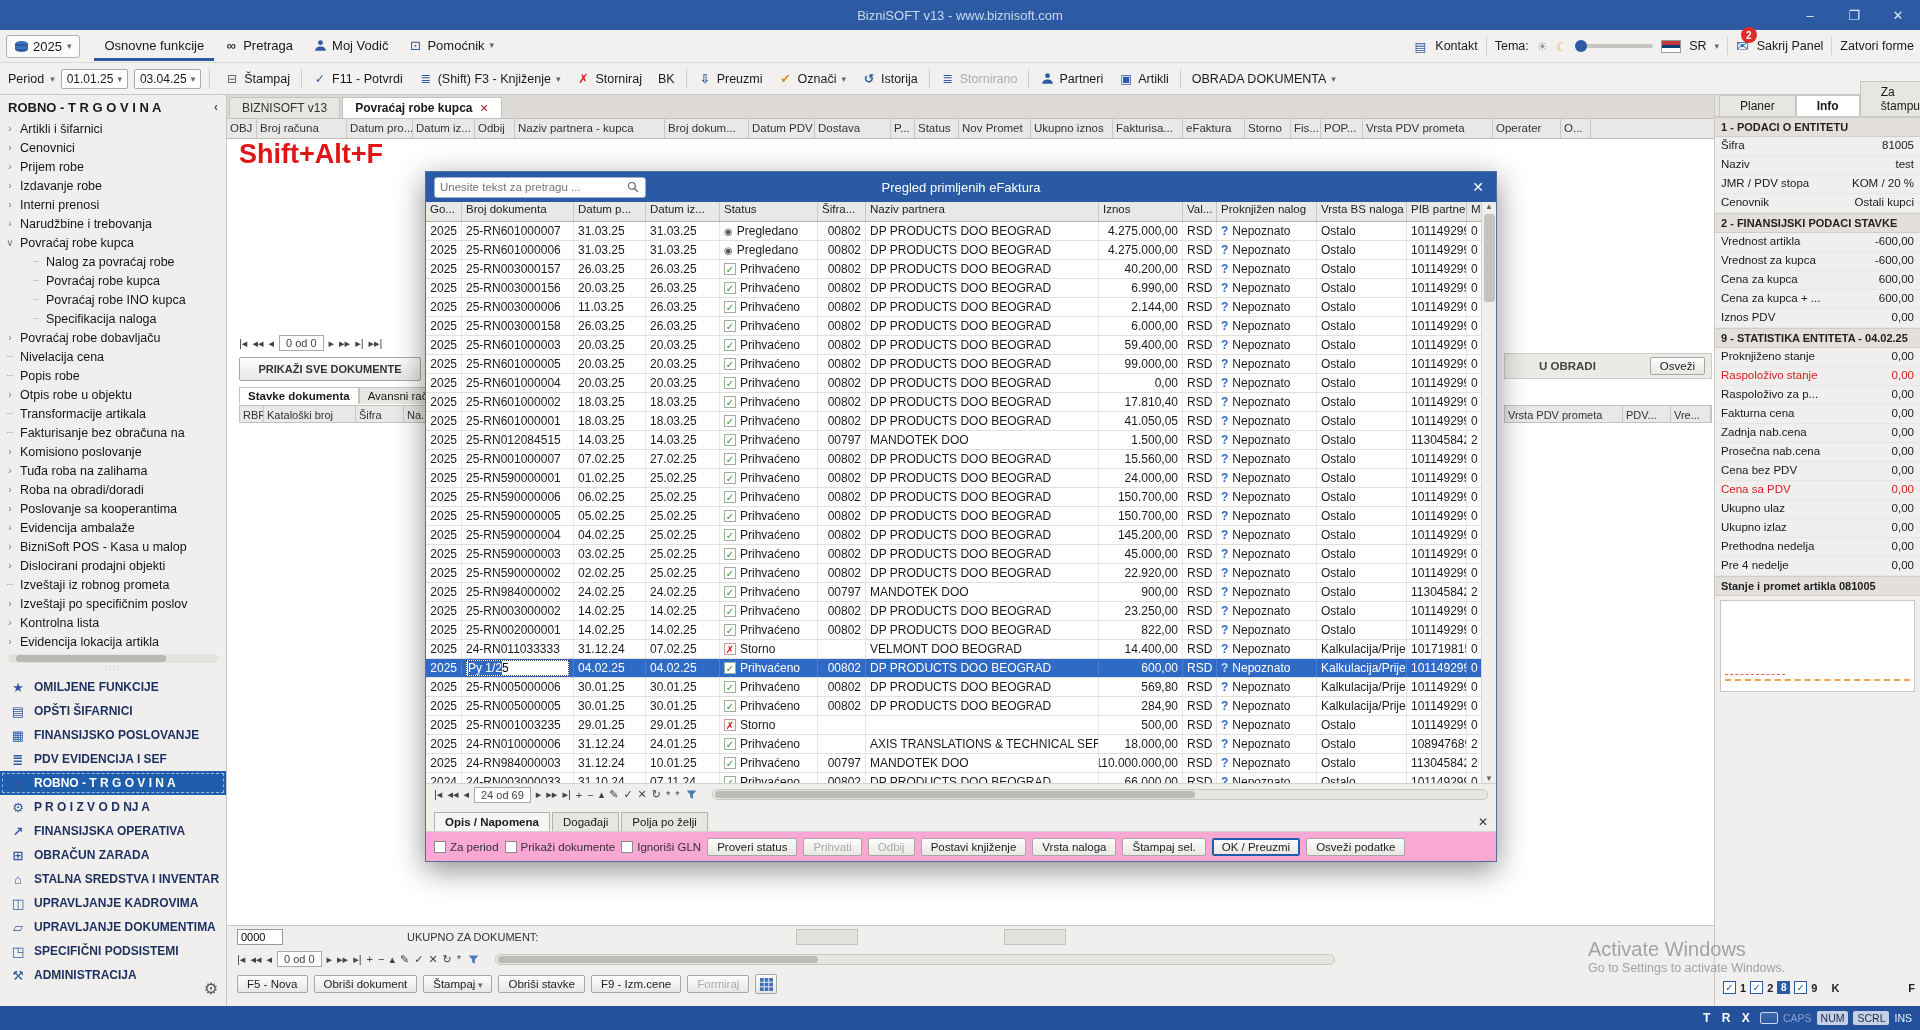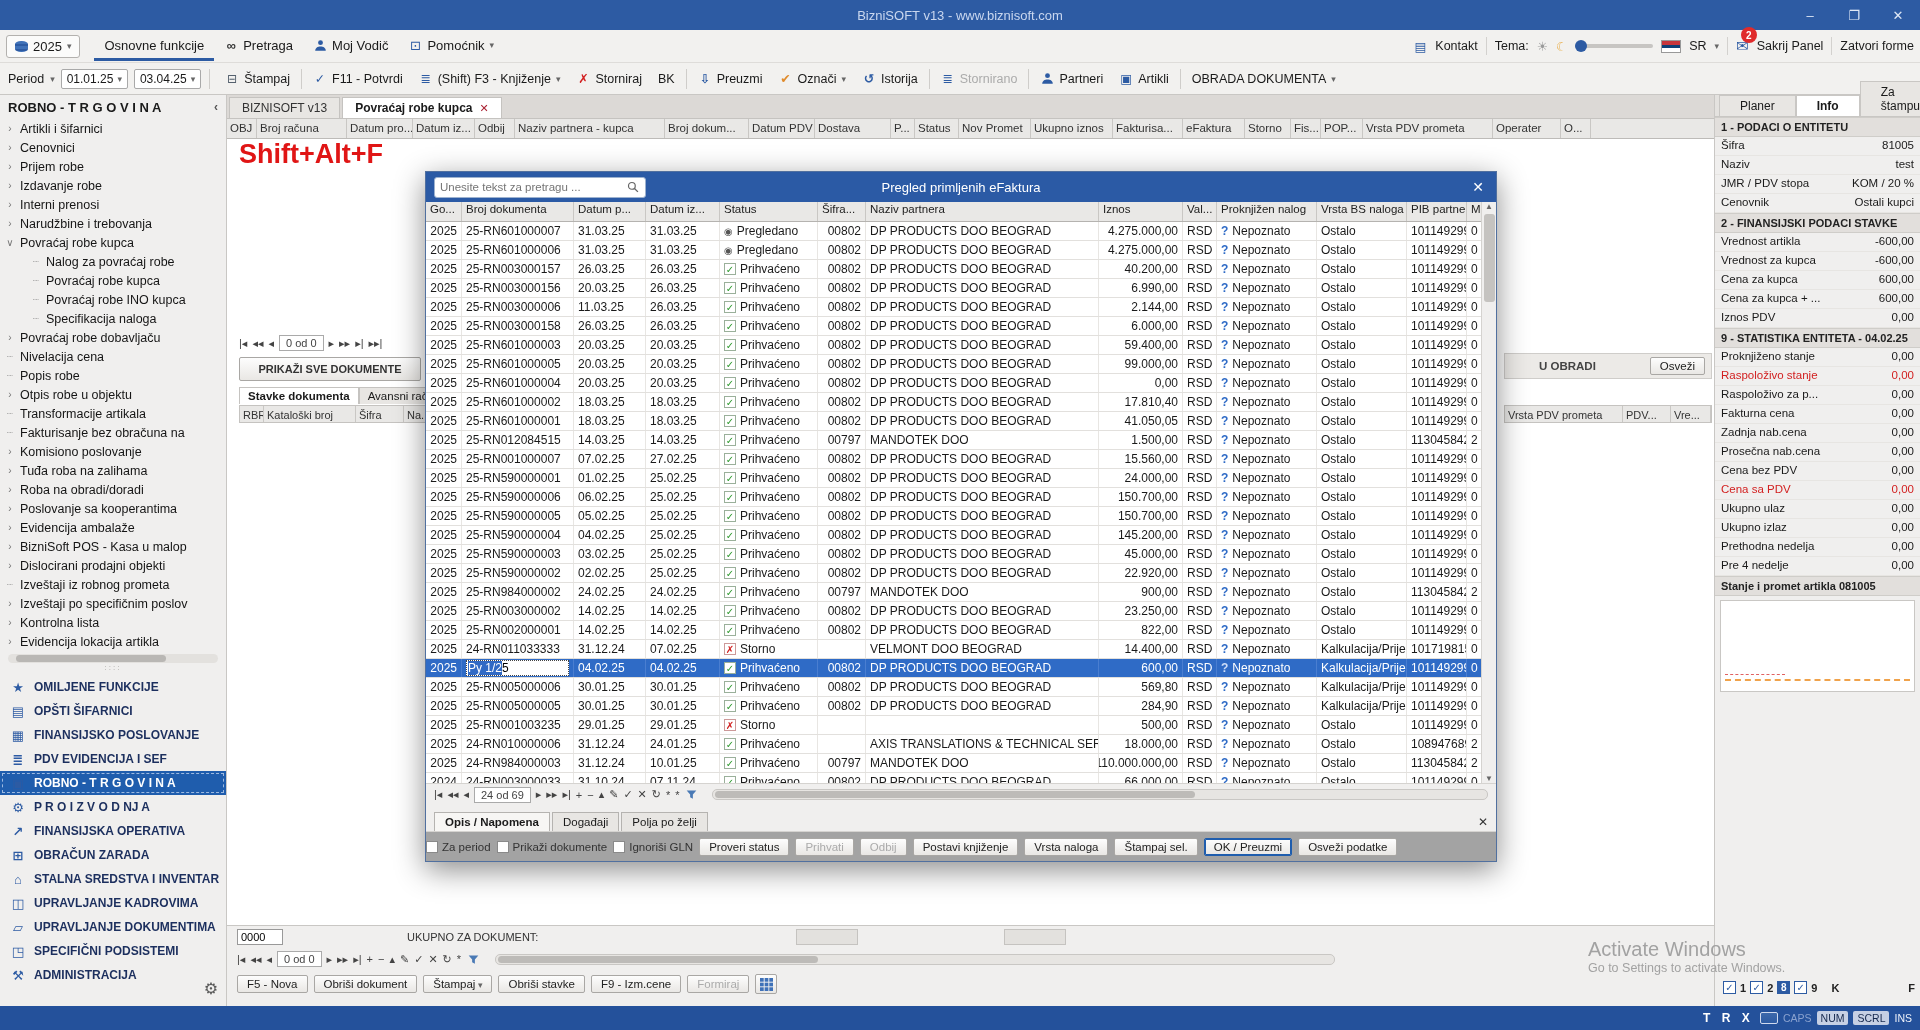--- a/index.html
+++ b/index.html
@@ -125,21 +125,21 @@
   .edit .selpart { background:#316ac5; color:#fff; }
   .dlg-vscroll { width:15px; background:#f0efee; border-left:1px solid #d5d3d0; display:flex; flex-direction:column; align-items:center; font-size:8px; color:#666; }
   .dlg-vscroll .vthumb { width:11px; height:88px; background:#c5c3c0; border-radius:3px; margin-top:3px; }
   .dlg-nav { height:22px; display:flex; align-items:center; gap:5px; padding:0 8px; font-size:11px; color:#444; background:#f0efee; border-top:1px solid #d5d3d0; }
   .dlg-hscroll { flex:1; height:11px; background:#e7e5e2; border:1px solid #c9c7c4; border-radius:5px; position:relative; margin-left:8px; }
   .dlg-hscroll .thumb { position:absolute; left:2px; top:1px; width:62%; height:7px; background:#bdbbb8; border-radius:4px; }
   .dlg-tabs { height:26px; display:flex; align-items:flex-end; padding:0 8px; gap:2px; background:#f0efee; }
   .dtab { padding:3px 10px; font-size:11.5px; border:1px solid #b5b3b0; border-bottom:none; background:#e8e6e3; }
   .dtab.active { background:#f7f6f4; font-weight:bold; }
   .dlg-tabs .x2 { margin-left:auto; color:#333; font-weight:bold; font-size:12px; padding-bottom:2px; }
-  .dlg-actions { height:30px; display:flex; align-items:center; gap:6px; padding:0 0; background:#a3a3a3; border-top:1px solid #d5d3d0;text-align:right; }
+  .dlg-actions { height:30px; display:flex; align-items:center; gap:6px; padding:0 8px; background:#f9a8d4; border-top:1px solid #d5d3d0;text-align:right; }
   .chk { display:flex; align-items:center; gap:4px; font-size:11.5px; color:#333; }
   .chk .box { width:12px; height:12px; border:1px solid #8a8a8a; background:#fff; }
   .watermark { position:absolute; left:1588px; top:938px; z-index:150; color:#a2a2a2; }
   .watermark .l1 { font-size:20px; }
   .watermark .l2 { font-size:12.5px; }
   .statusbar { height:24px; background:#24519b; position:relative; display:flex; align-items:center; color:#fff; }
   .trx { position:absolute; left:1703px; font-weight:bold; font-size:12px; letter-spacing:4px; }
   .sb-right { margin-left:auto; display:flex; align-items:center; gap:5px; padding-right:8px; font-size:10.5px; }
   .kbd { width:18px; height:12px; border:1px solid #cfd9ee; border-radius:2px; background:linear-gradient(#3d68ab,#2d5ba3); }
   .ind { color:#8aa2cf; } .ind.lit { background:#c6d0e4; color:#16294e; padding:1px 4px; border-radius:2px; } .ind.normal { color:#eef2fa; }

